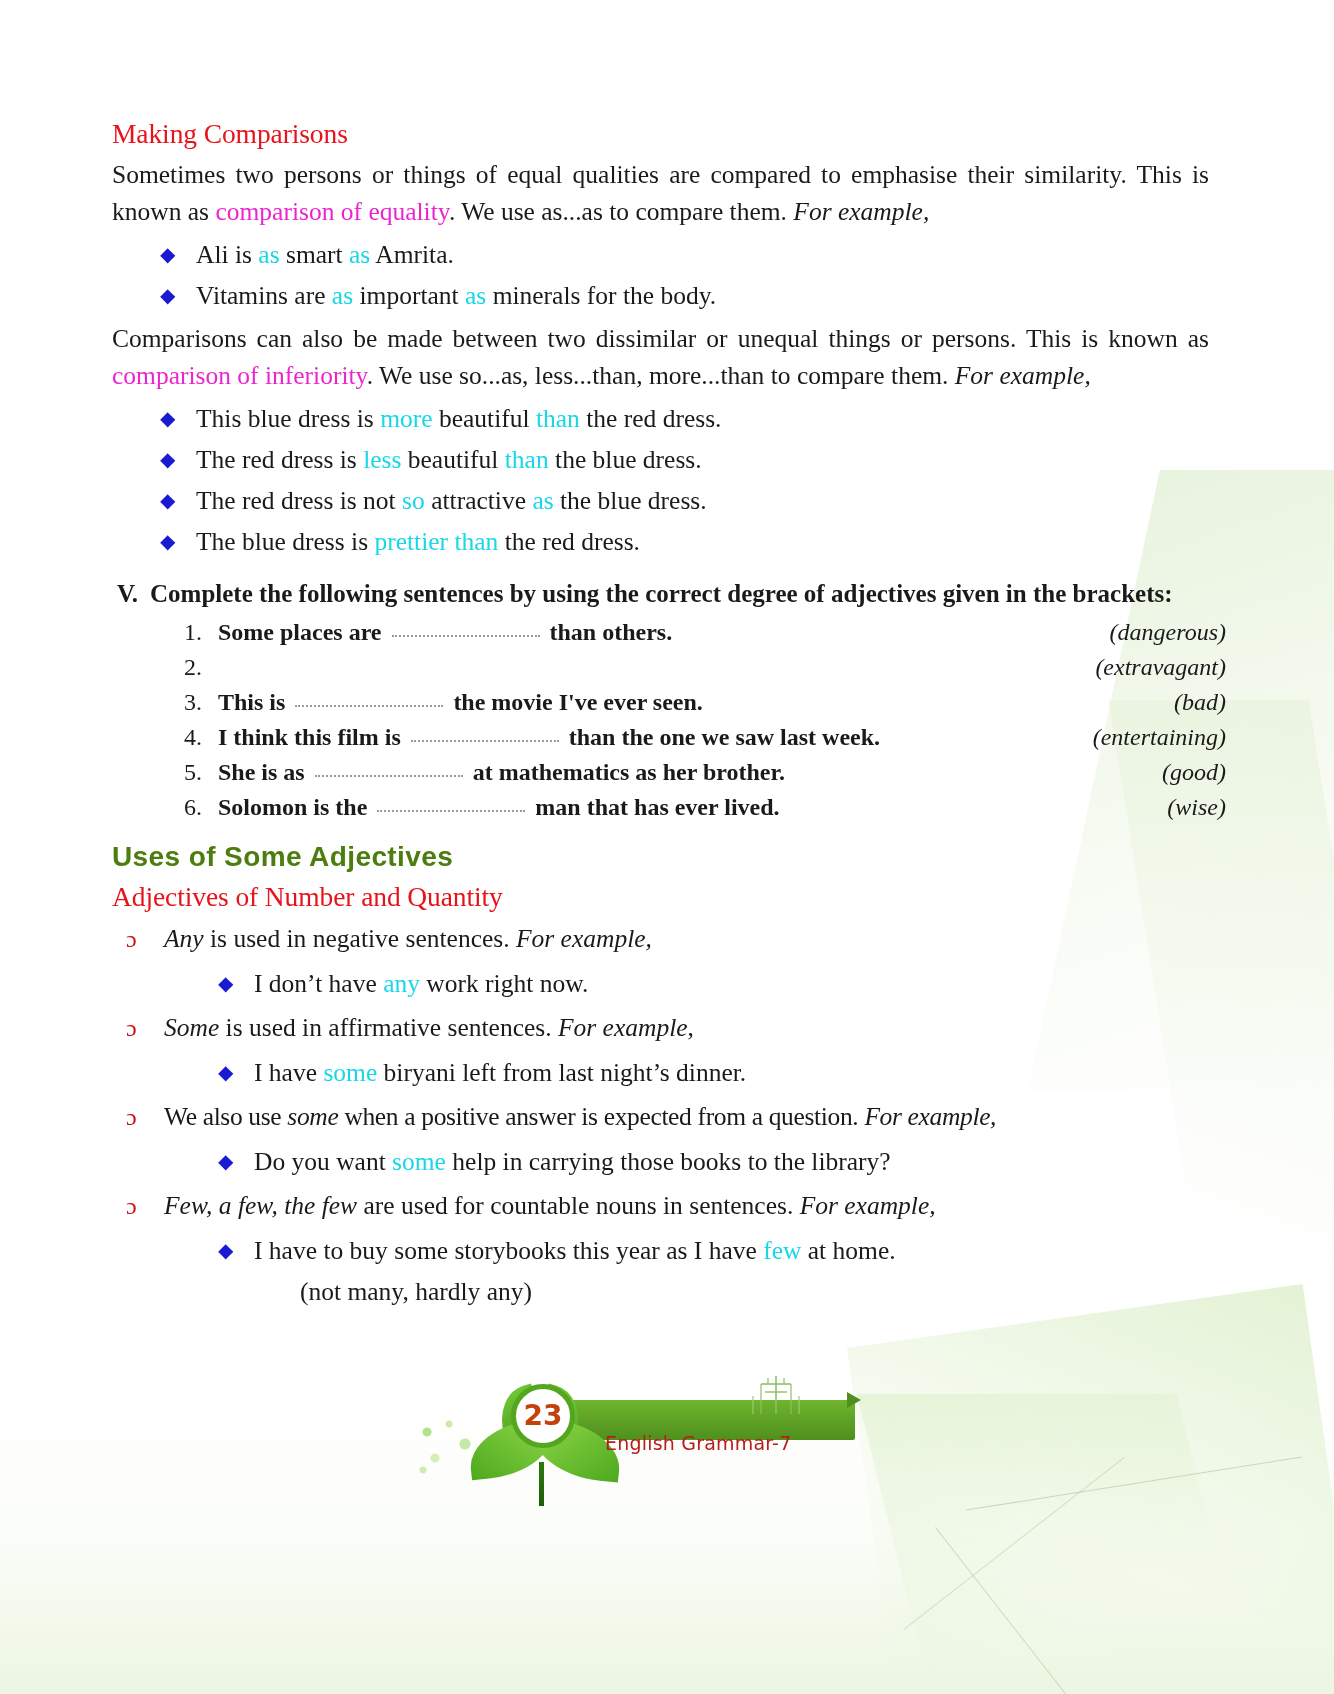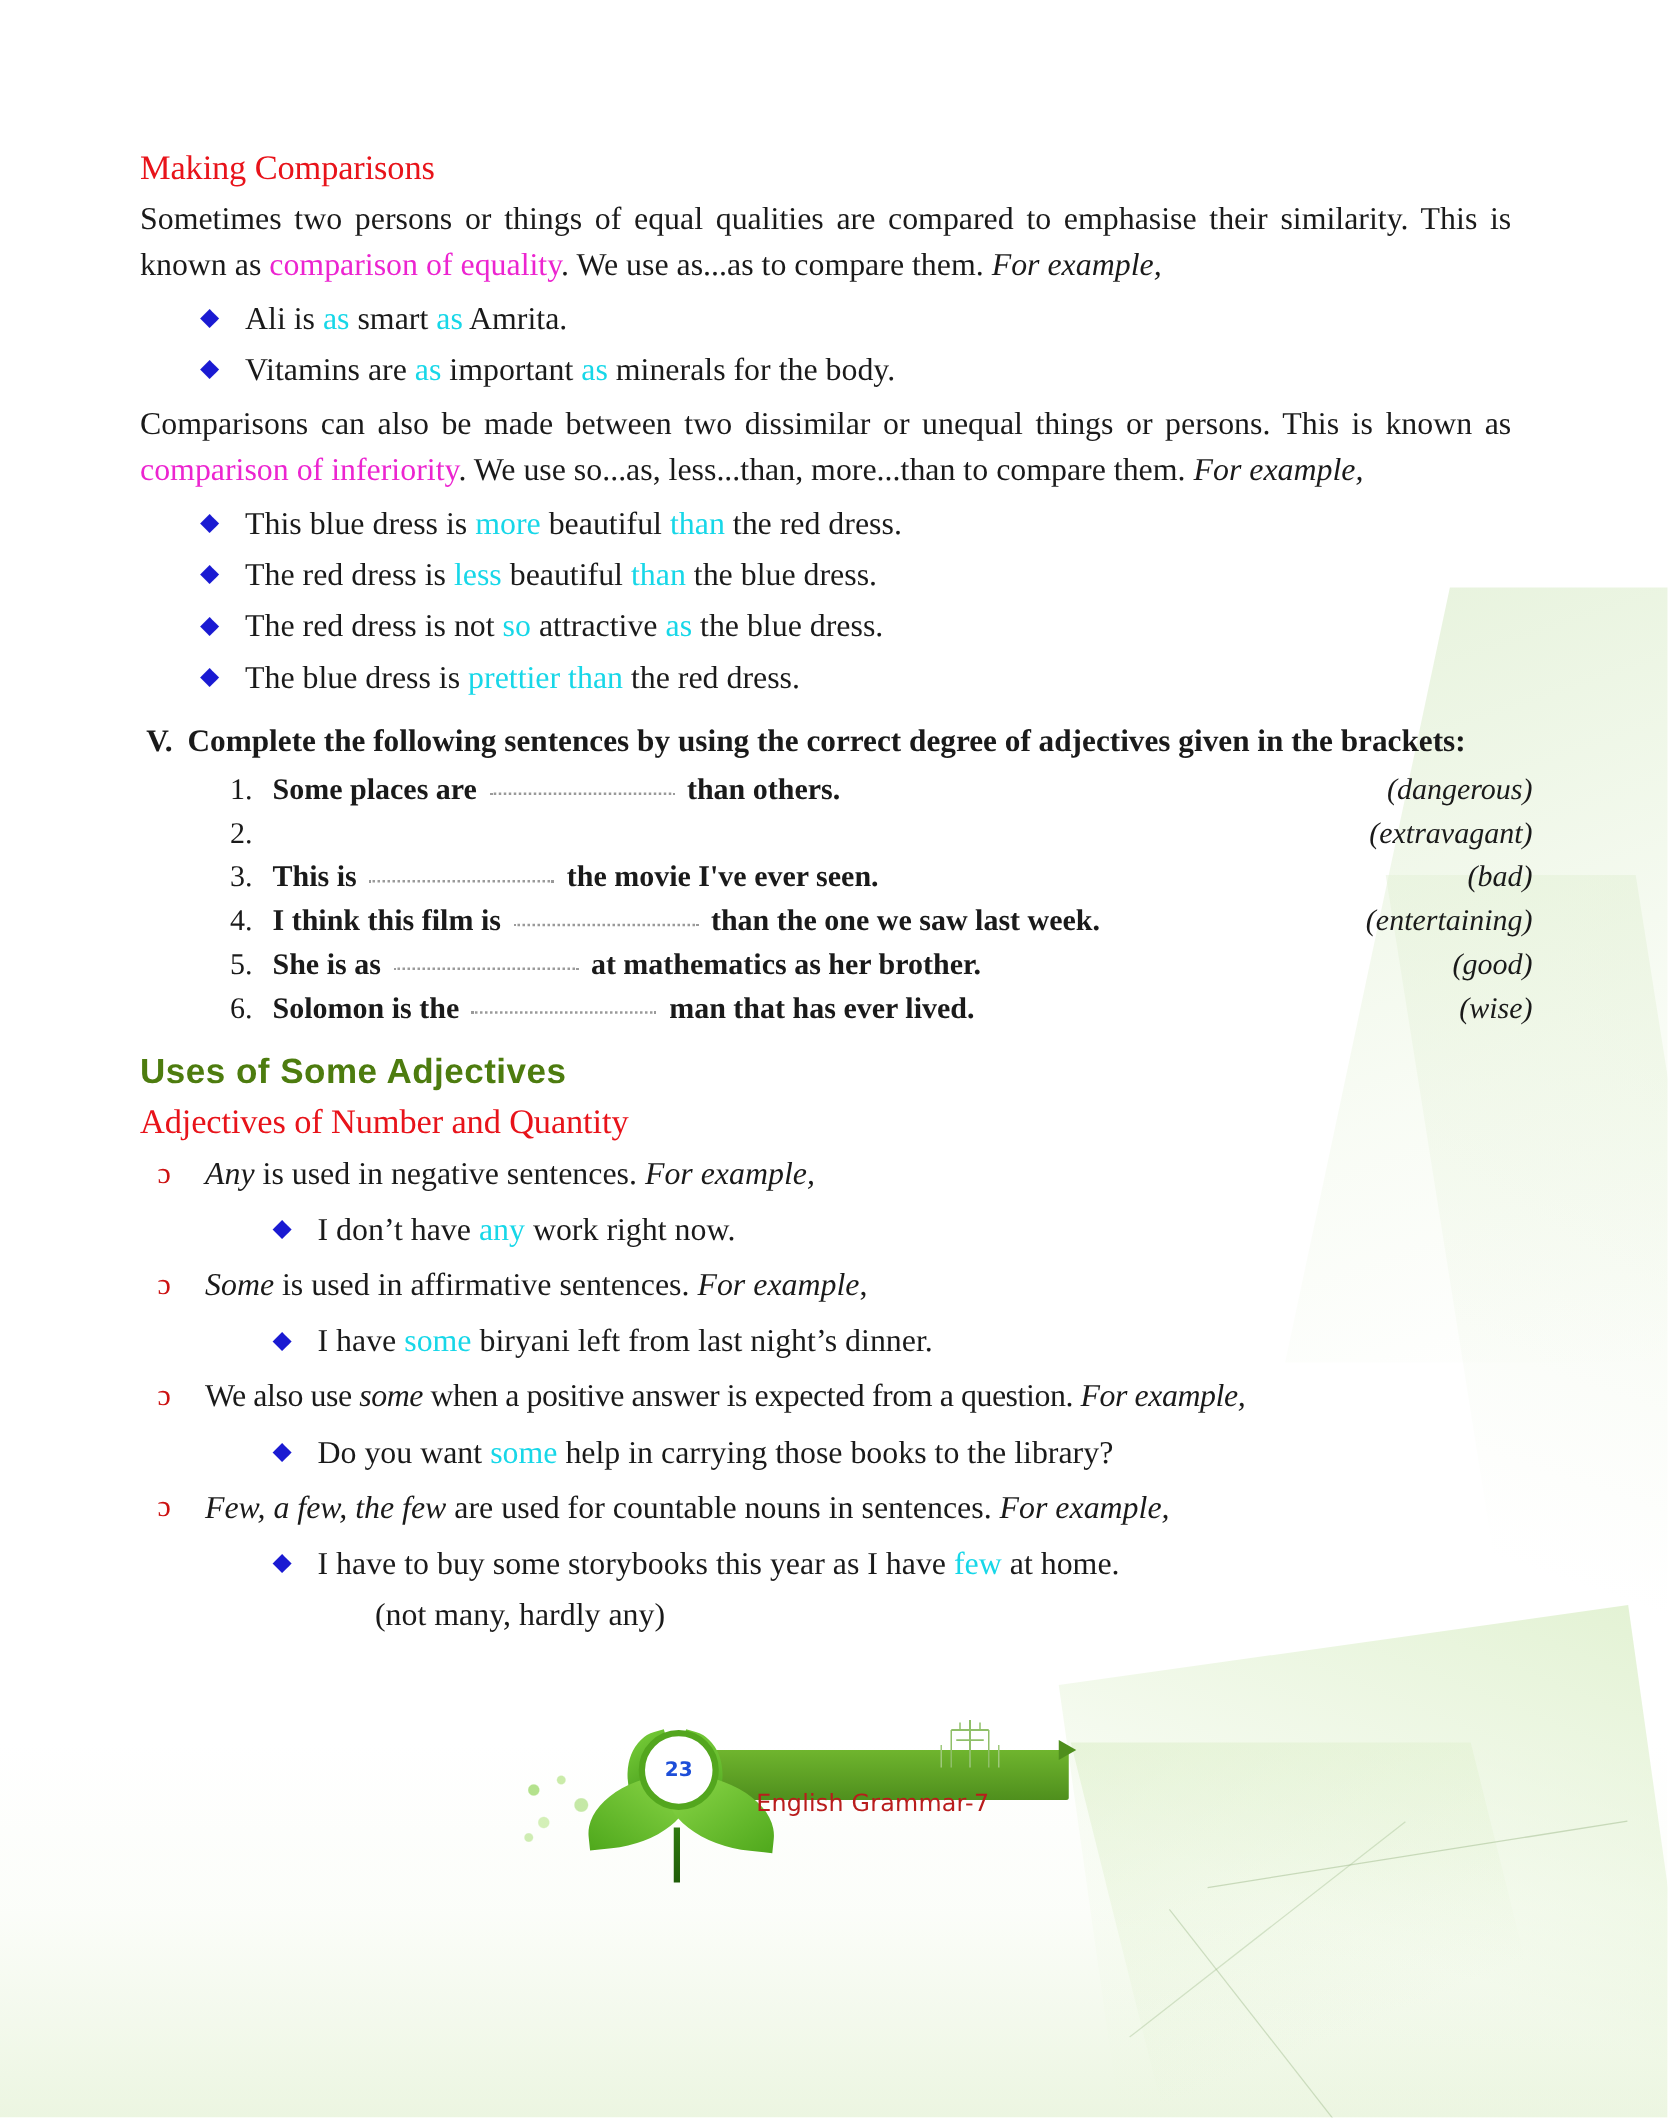--- a/index.html
+++ b/index.html
@@ -262,22 +262,22 @@
     background: #ffffff;
   }
   .pg-num {
     position: absolute;
     left: 56px; top: 6px;
     width: 64px; height: 64px;
     line-height: 64px;
     text-align: center;
     font-family: "DejaVu Sans", "Liberation Sans", sans-serif;
     font-weight: bold;
-    font-size: 16px;
-    color: #1d4ed8;
+    font-size: 28px;
+    color: #c2410c;
   }
   .sparkles {
     position: absolute;
     left: -40px; top: 40px;
     width: 70px; height: 60px;
     background:
       radial-gradient(circle at 12px 14px, rgba(140,210,80,0.65) 0 4px, rgba(255,255,255,0) 5px),
       radial-gradient(circle at 34px 6px, rgba(160,220,100,0.55) 0 3px, rgba(255,255,255,0) 4px),
       radial-gradient(circle at 50px 26px, rgba(140,210,80,0.50) 0 5px, rgba(255,255,255,0) 6px),
       radial-gradient(circle at 20px 40px, rgba(170,225,115,0.50) 0 4px, rgba(255,255,255,0) 5px),

